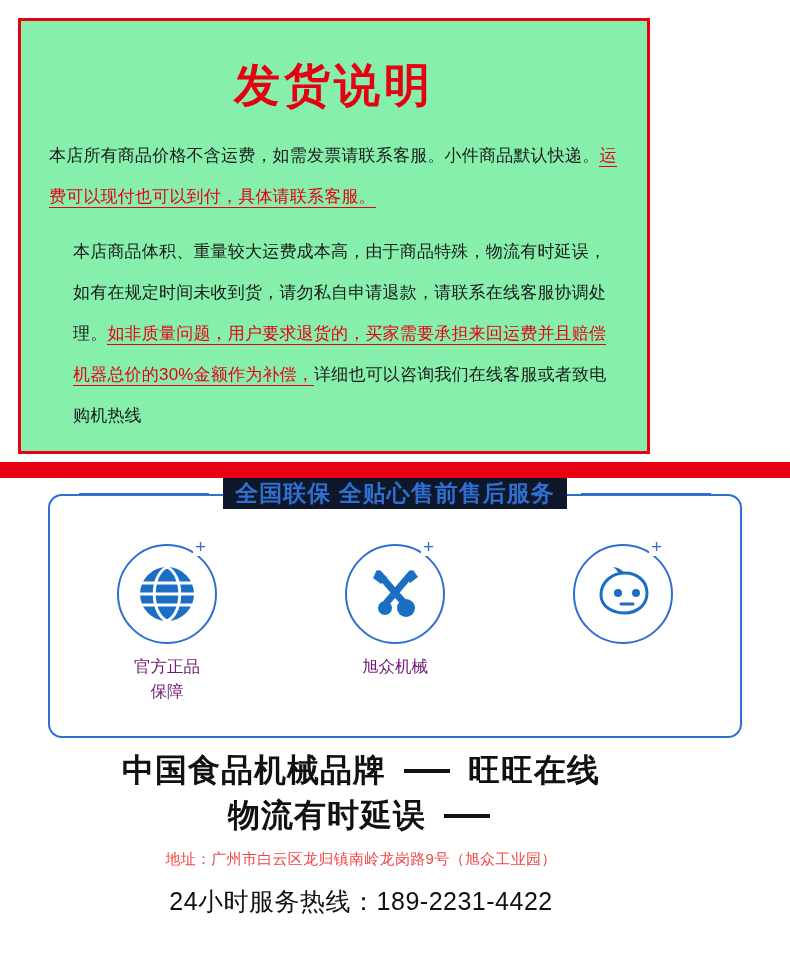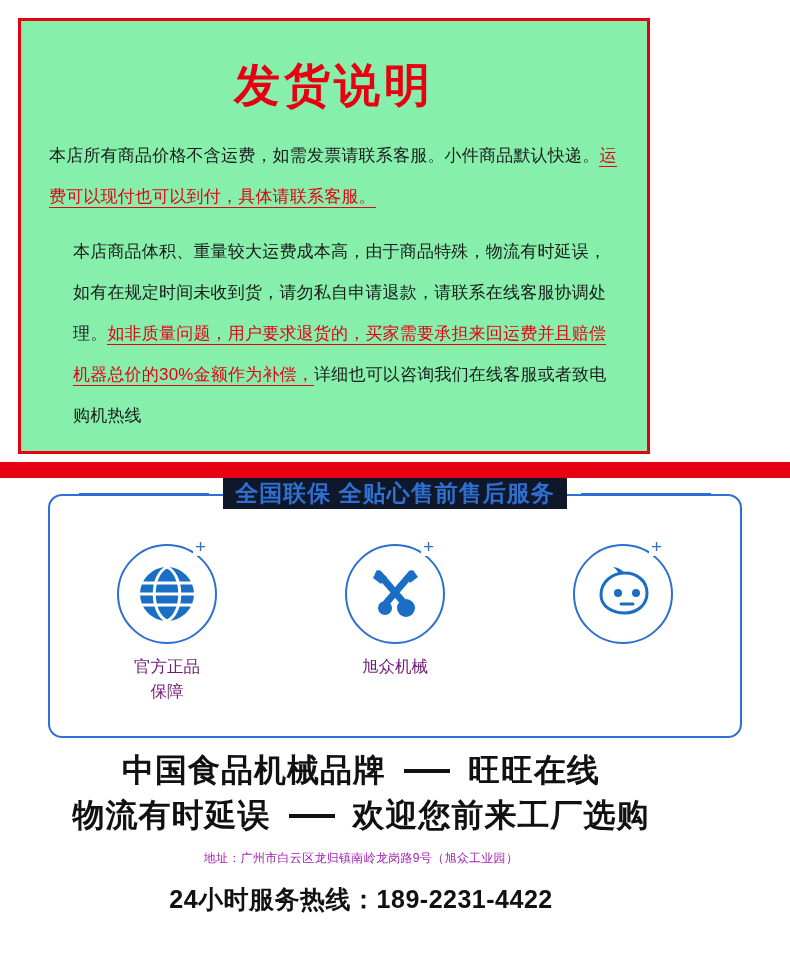--- a/index.html
+++ b/index.html
@@ -155,28 +155,28 @@
   }
   .brand-line .dash {
     display: inline-block;
     width: 46px;
     height: 4px;
     background: #111;
     margin: 0 4px;
   }
   .address {
     margin-top: 12px;
-    font-size: 12px;
-    color: #a21caf;
+    font-size: 15px;
+    color: #ef4444;
     letter-spacing: 0.3px;
   }
   .hotline {
     margin-top: 16px;
     font-size: 25px;
-    font-weight: bold;
+    font-weight: normal;
     color: #111;
     letter-spacing: 0.5px;
   }
 </style>
 </head>
 <body>
 
 <div class="notice-panel">
   <div class="notice-title">发货说明</div>
   <div class="notice-body">
@@ -257,17 +257,16 @@
 
 <div class="brand">
   <div class="brand-line">
     <span>中国食品机械品牌</span>
     <span class="dash"></span>
     <span>旺旺在线</span>
   </div>
   <div class="brand-line">
     <span>物流有时延误</span>
     <span class="dash"></span>
-    <span>欢迎您前来工厂选购</span>
   </div>
   <div class="address">地址：广州市白云区龙归镇南岭龙岗路9号（旭众工业园）</div>
   <div class="hotline">24小时服务热线：189-2231-4422</div>
 </div>
 
 </body></html>

